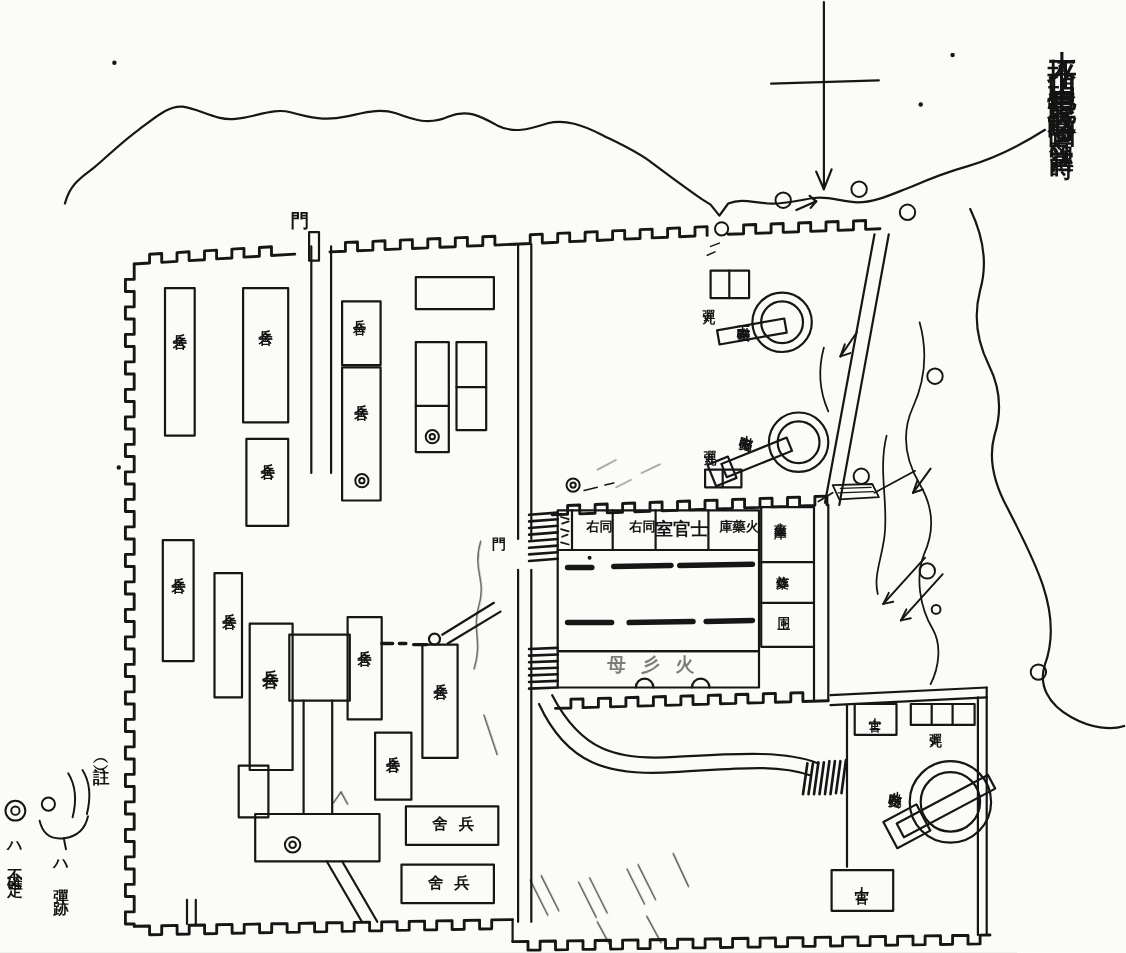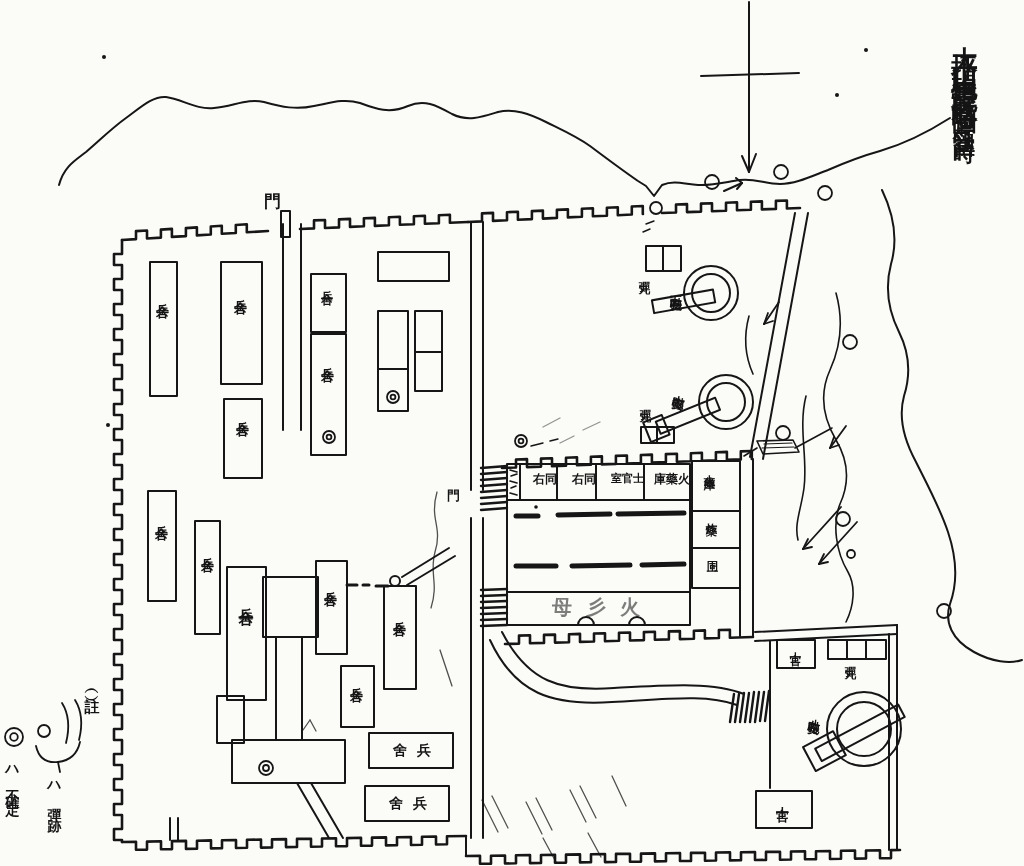--- a/index.html
+++ b/index.html
@@ -317,27 +317,27 @@
   <div class="lbl v" style="left:238px;top:596px;font-size:15px;">兵舍</div>
   <div class="lbl v" style="left:324px;top:580px;font-size:13px;">兵舍</div>
   <div class="lbl v" style="left:393px;top:610px;font-size:13px;">兵舍</div>
   <div class="lbl v" style="left:350px;top:676px;font-size:13px;">兵舍</div>
 
   <div class="lbl rtl" style="left:383px;top:743px;width:58px;font-size:14px;letter-spacing:10px;">兵舍</div>
   <div class="lbl rtl" style="left:379px;top:796px;width:58px;font-size:14px;letter-spacing:10px;">兵舍</div>
 
   <div class="lbl rtl" style="left:521px;top:473px;width:36px;font-size:12px;">同右</div>
   <div class="lbl rtl" style="left:558px;top:473px;width:38px;font-size:12px;">同右</div>
-  <div class="lbl rtl" style="left:597px;top:473px;width:47px;font-size:11px;">士官室</div>
+  <div class="lbl rtl" style="left:597px;top:473px;width:47px;font-size:16px;">士官室</div>
   <div class="lbl rtl" style="left:645px;top:473px;width:45px;font-size:12px;">火藥庫</div>
 
   <div class="lbl v" style="left:703px;top:466px;font-size:11.5px;letter-spacing:1px;">火藥庫</div>
   <div class="lbl v" style="left:705px;top:514px;font-size:11.5px;letter-spacing:1px;">炸藥</div>
   <div class="lbl v" style="left:706px;top:551px;font-size:11.5px;letter-spacing:1px;">同上</div>
-  <div class="lbl faint" style="left:552px;top:597px;font-size:20px;letter-spacing:14px;">母彡火</div>
+  <div class="lbl faint" style="left:552px;top:597px;font-size:17px;letter-spacing:14px;">母彡火</div>
 
   <div class="lbl v" style="left:638px;top:272px;font-size:11.5px;letter-spacing:2px;">彈丸</div>
   <div class="lbl v" style="left:639px;top:400px;font-size:11.5px;letter-spacing:2px;">彈丸</div>
   <div class="lbl v" style="left:844px;top:657px;font-size:11.5px;letter-spacing:2px;">彈丸</div>
 
   <div class="lbl v" style="left:670px;top:286px;font-size:12px;letter-spacing:1px;">五吋安砲</div>
   <div class="lbl v" style="left:676px;top:386px;font-size:12px;letter-spacing:1px;transform:rotate(14deg);">七吋安砲</div>
   <div class="lbl v" style="left:810px;top:710px;font-size:12px;letter-spacing:1px;transform:rotate(8deg);">八吋安砲</div>
 
   <div class="lbl v" style="left:789px;top:643px;font-size:11.5px;letter-spacing:1px;">士官</div>

